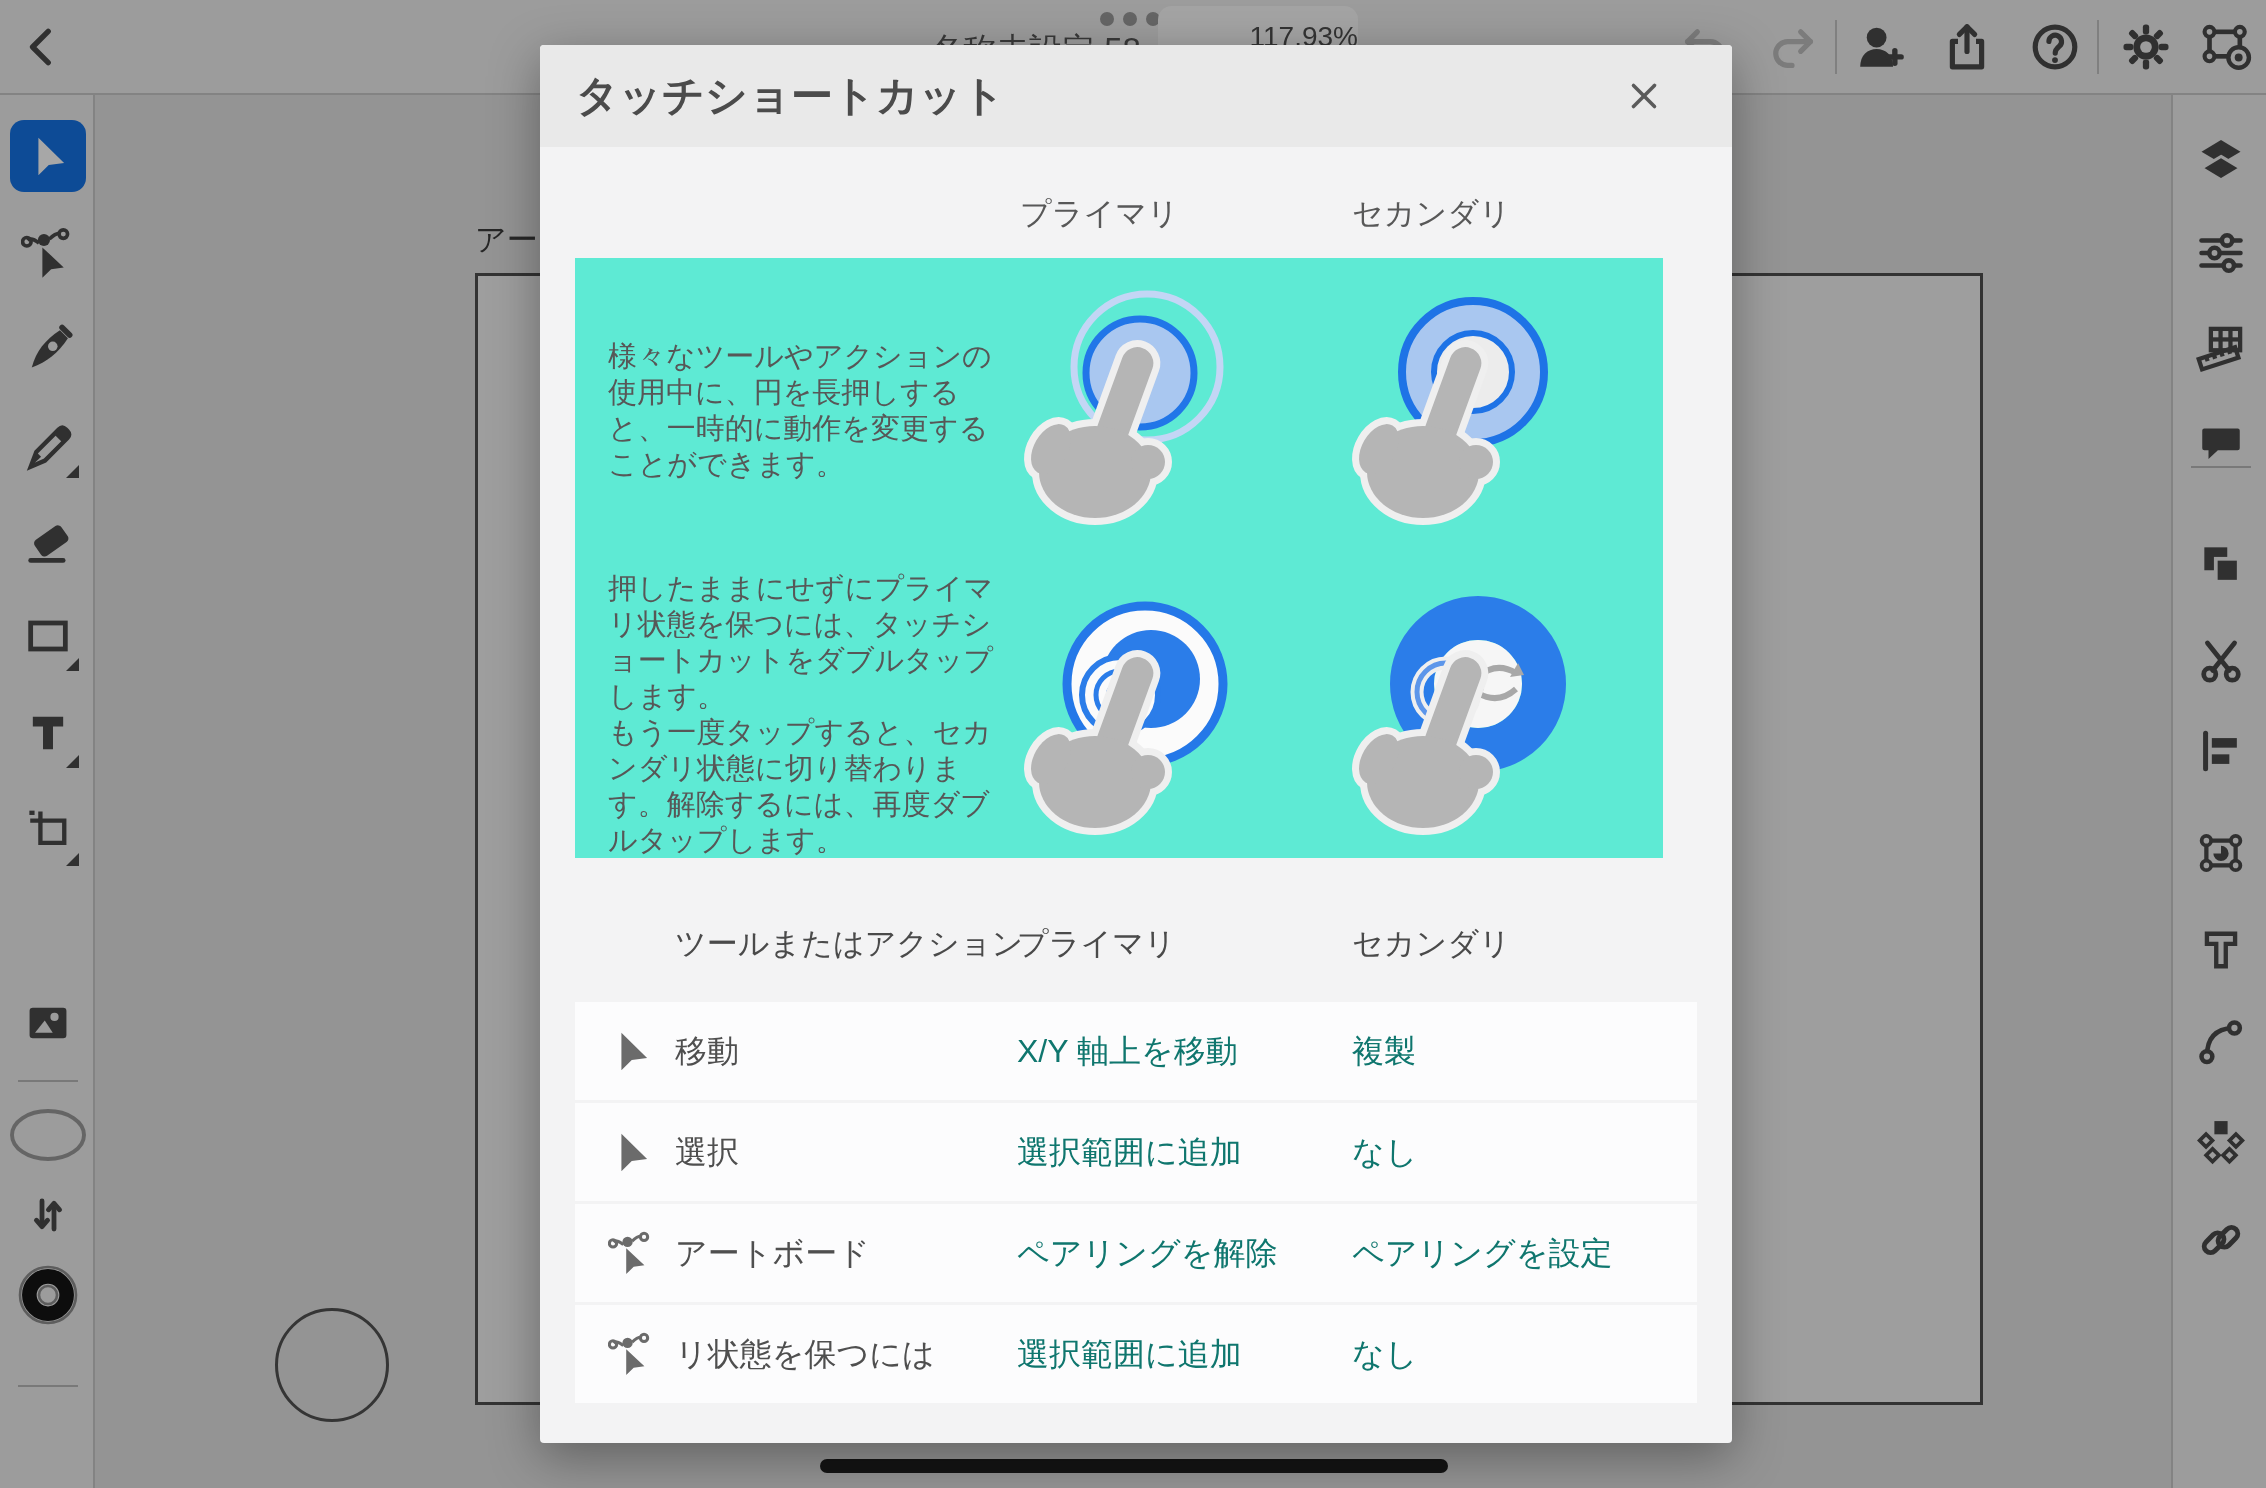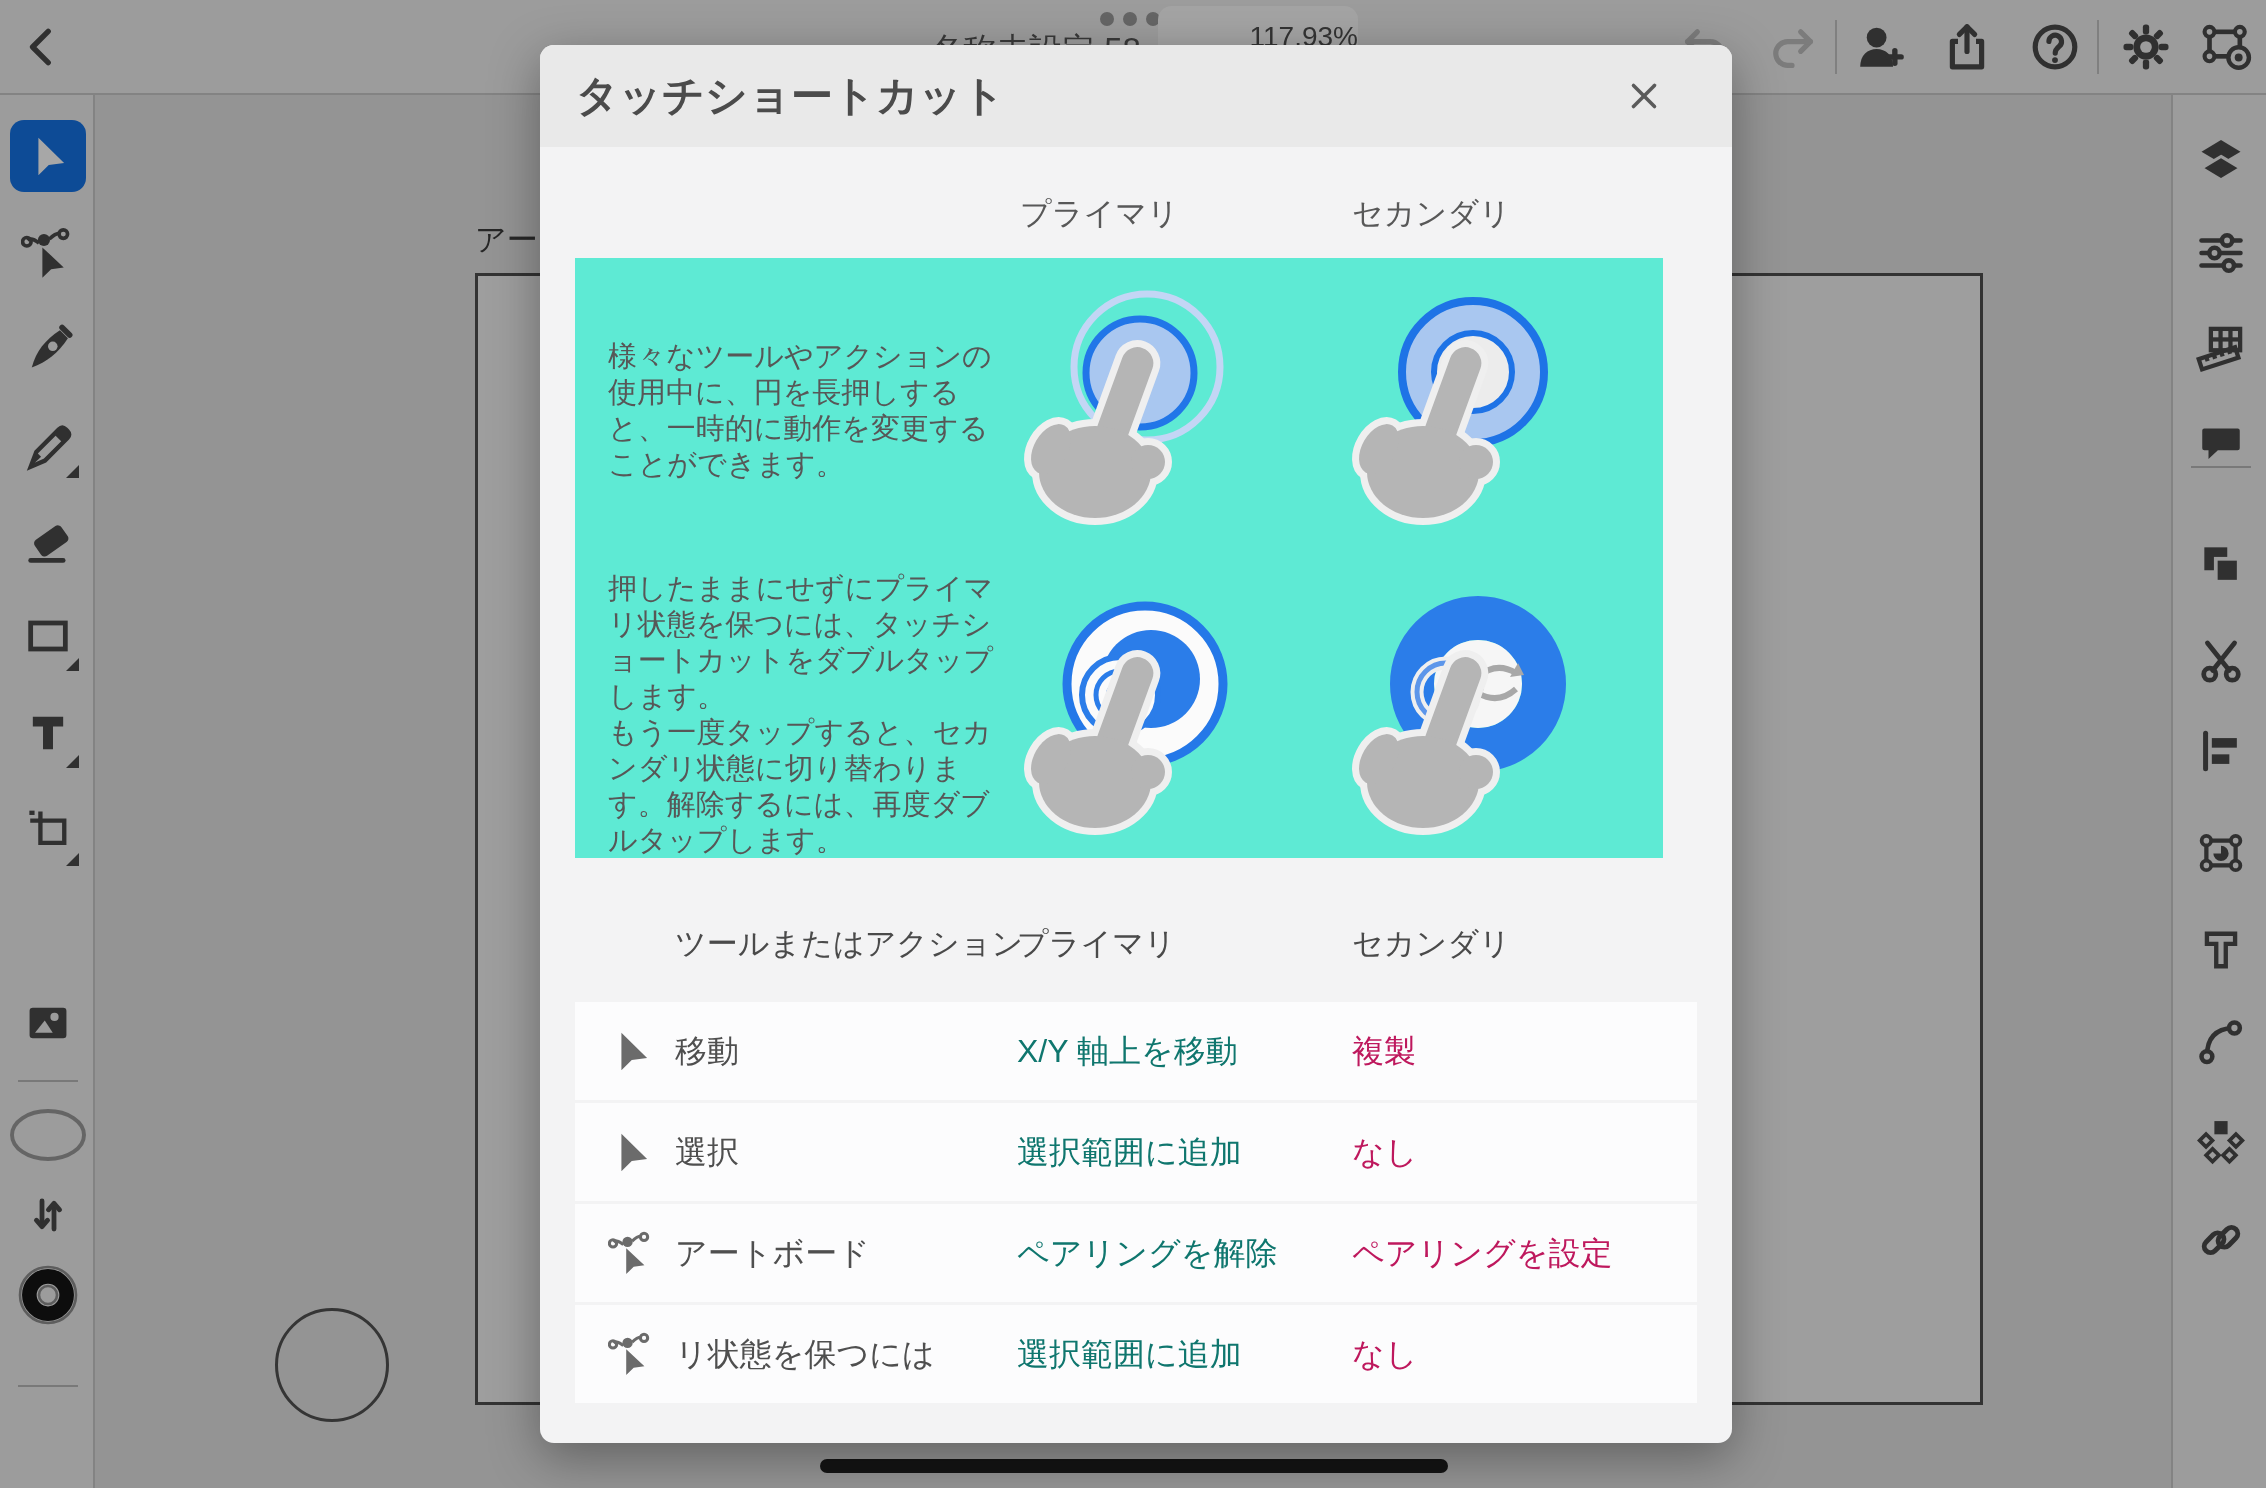--- a/index.html
+++ b/index.html
@@ -27,21 +27,21 @@
   .mt-dots { position:absolute; left:1100px; top:12px; display:flex; gap:9px; }
   .mt-dots span { width:14px; height:14px; border-radius:50%; background:#9a9a9a; }
   .zoom-pill { position:absolute; left:1158px; top:6px; width:200px; height:62px; background:#fbfbfb; border-radius:14px; text-align:right; line-height:62px; font-size:28px; color:#4f4f4f; }
 
   .home-indicator { position:absolute; left:820px; top:1459px; width:628px; height:14px; border-radius:7px; background:#141414; z-index:95; }
 
   
   .scrim { position:absolute; inset:0; background:rgba(0,0,0,0.345); z-index:90; }
 
   
-  .dialog { position:absolute; left:540px; top:45px; width:1192px; height:1398px; background:#f3f3f4; border-radius:14px; z-index:100; box-shadow:0 14px 50px rgba(0,0,0,.35); overflow:hidden; }
+  .dialog { position:absolute; left:540px; top:45px; width:1192px; height:1398px; background:#f3f3f4; border-radius:4px; z-index:100; box-shadow:0 14px 50px rgba(0,0,0,.35); overflow:hidden; }
   .dlg-header { position:absolute; left:0; top:0; width:100%; height:102px; background:#e9e9e9; }
   .dlg-title { position:absolute; left:36px; top:0; height:102px; line-height:102px; font-size:42px; font-weight:700; color:#4b4b4b; white-space:nowrap; }
   .dlg-close { position:absolute; left:1082px; top:29px; width:44px; height:44px; display:flex; align-items:center; justify-content:center; color:#5a5a5a; cursor:pointer; }
 
   .colhead { position:absolute; top:148px; font-size:31px; color:#585858; white-space:nowrap; }
   .colhead.primary { left:480px; }
   .colhead.secondary { left:812px; }
 
   .illus-panel { position:absolute; left:35px; top:213px; width:1088px; height:600px; background:#5eead4; }
   .intro { position:absolute; left:33px; width:430px; font-size:29px; line-height:36px; color:#575757; white-space:pre-line; }
@@ -56,21 +56,21 @@
   .tbl-head { position:absolute; top:878px; font-size:31px; color:#4a4a4a; white-space:nowrap; }
   .tbl-head.c1 { left:135px; }
   .tbl-head.c2 { left:477px; }
   .tbl-head.c3 { left:812px; }
 
   .tbl-rows { position:absolute; left:35px; top:957px; width:1122px; }
   .tbl-row { position:relative; width:100%; height:98px; background:#fcfcfd; margin-bottom:3px; }
   .row-icon { position:absolute; left:33px; top:26px; width:46px; height:46px; color:#6b6b6b; }
   .row-tool { position:absolute; left:100px; top:0; height:98px; line-height:98px; font-size:32px; color:#4f4f4f; white-space:nowrap; }
   .row-primary { position:absolute; left:442px; top:0; height:98px; line-height:98px; font-size:32px; color:#0f766e; white-space:nowrap; }
-  .row-secondary { position:absolute; left:777px; top:0; height:98px; line-height:98px; font-size:32px; color:#be185d; white-space:nowrap; }
+  .row-secondary { position:absolute; left:777px; top:0; height:98px; line-height:98px; font-size:32px; color:#0f766e; white-space:nowrap; }
 
   svg { display:block; }
 </style>
 </head>
 <body>
 
 <svg width="0" height="0" style="position:absolute" aria-hidden="true">
   <defs>
     <g id="hand">
       <g fill="#efefef" stroke="#efefef" stroke-width="14" stroke-linejoin="round">

